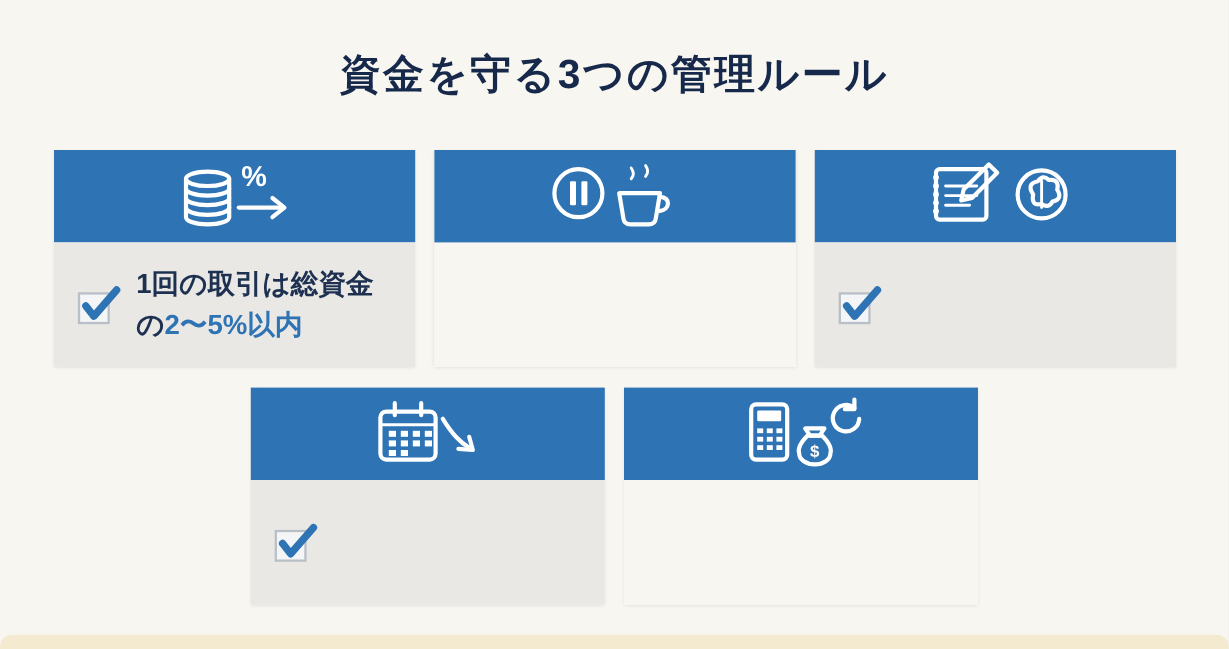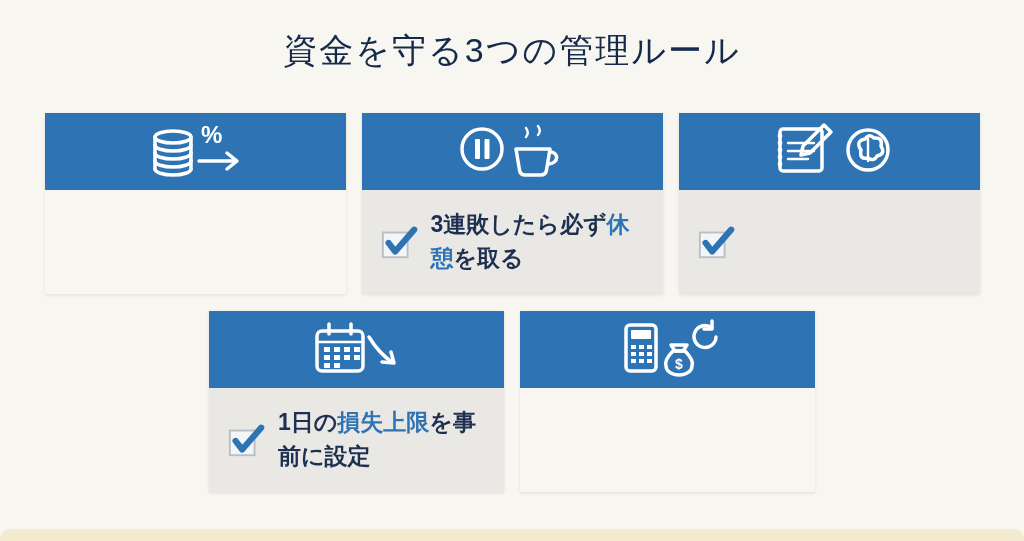--- a/index.html
+++ b/index.html
@@ -12,21 +12,21 @@
     --bottom-bar:#f4ead0;
   }
   *{margin:0;padding:0;box-sizing:border-box;}
   body{background:#ddd;font-family:"Liberation Sans",sans-serif;}
   .canvas{
     position:relative;width:1024px;height:541px;overflow:hidden;
     background:var(--background);margin:0 auto;
   }
   .title{
     padding-top:30px;text-align:center;font-size:34px;line-height:1.2;
-    font-weight:400;color:var(--title-text);letter-spacing:2px;
+    font-weight:700;color:var(--title-text);letter-spacing:2px;margin-top:12px;
   }
   .row{display:flex;justify-content:center;gap:16px;}
   .row1{margin-top:42px;}
   .row2{margin-top:17px;}
   .card{width:301px;box-shadow:0 1px 3px rgba(0,0,0,.10);}
   .row2 .card{width:295px;}
   .card-header{
     height:77px;background:var(--header-blue);
     display:flex;align-items:center;justify-content:center;
   }
@@ -67,39 +67,39 @@
           <path d="M20 26 a18 6 0 0 0 36 0"></path>
           <path d="M20 34 a18 6 0 0 0 36 0"></path>
           <path d="M20 42 a18 6 0 0 0 36 0"></path>
           <path d="M20 50 a18 6 0 0 0 36 0"></path>
           <path d="M20 18 V50 M56 18 V50"></path>
           <text x="66" y="24" font-size="24">%</text>
           <path d="M64 42 H100"></path>
           <path d="M92 34 L102 42 L92 50"></path>
         </svg>
       </div>
+      <div class="card-body">
+        <svg class="check" viewBox="0 0 40 40">
+          <rect x="3" y="10" width="26" height="26" fill="#f4f5f6" stroke="#b9bfc7" stroke-width="2"></rect>
+          <path d="M9 21 L16 30 L36 7" stroke="#2e73b4" stroke-width="6.5" fill="none" stroke-linecap="round" stroke-linejoin="round"></path>
+        </svg>
+        <p class="card-text"><span>1回の取引は総資金の</span><span class="hl">2〜5%以内</span><span></span></p>
+      </div>
     </div>
 
     <div class="card">
       <div class="card-header">
         <svg class="icon-svg" width="120" height="64" viewBox="0 0 120 64">
           <circle cx="30" cy="30" r="20"></circle>
           <rect class="fillw" x="23" y="20" width="5" height="20" rx="1"></rect>
           <rect class="fillw" x="32.5" y="20" width="5" height="20" rx="1"></rect>
           <path d="M64 30 H98 L94.5 51 Q94 56 88.5 56 H73.5 Q68 56 67.5 51 Z"></path>
           <path d="M98 33 C107 33 107 44 97 45"></path>
           <path class="thin" d="M74 9 q3.5 5 0 9 M86 7 q3.5 5 0 9"></path>
         </svg>
-      </div>
-      <div class="card-body">
-        <svg class="check" viewBox="0 0 40 40">
-          <rect x="3" y="10" width="26" height="26" fill="#f4f5f6" stroke="#b9bfc7" stroke-width="2"></rect>
-          <path d="M9 21 L16 30 L36 7" stroke="#2e73b4" stroke-width="6.5" fill="none" stroke-linecap="round" stroke-linejoin="round"></path>
-        </svg>
-        <p class="card-text"><span>3連敗したら必ず</span><span class="hl">休憩</span><span>を取る</span></p>
       </div>
     </div>
 
     <div class="card">
       <div class="card-header">
         <svg class="icon-svg" width="130" height="64" viewBox="0 0 130 64">
           <rect x="16" y="10" width="42" height="42" rx="3"></rect>
           <circle class="fillw" cx="16" cy="17" r="2.4"></circle>
           <circle class="fillw" cx="16" cy="24" r="2.4"></circle>
           <circle class="fillw" cx="16" cy="31" r="2.4"></circle>
@@ -142,21 +142,20 @@
           <rect class="fillw" x="37" y="46" width="6" height="5"></rect>
           <path d="M72 20 C80 33 86 39 95 45"></path>
           <path d="M85 45 L97 46 L94 35"></path>
         </svg>
       </div>
       <div class="card-body">
         <svg class="check" viewBox="0 0 40 40">
           <rect x="3" y="10" width="26" height="26" fill="#f4f5f6" stroke="#b9bfc7" stroke-width="2"></rect>
           <path d="M9 21 L16 30 L36 7" stroke="#2e73b4" stroke-width="6.5" fill="none" stroke-linecap="round" stroke-linejoin="round"></path>
         </svg>
-        <p class="card-text"><span>1日の</span><span class="hl">損失上限</span><span>を事前に設定</span></p>
       </div>
     </div>
 
     <div class="card">
       <div class="card-header">
         <svg class="icon-svg" width="120" height="64" viewBox="0 0 120 64">
           <rect x="18" y="8" width="30" height="46" rx="4"></rect>
           <rect class="fillw" x="23" y="13" width="20" height="9" rx="1"></rect>
           <rect class="fillw" x="23" y="28" width="5" height="4"></rect>
           <rect class="fillw" x="31" y="28" width="5" height="4"></rect>

